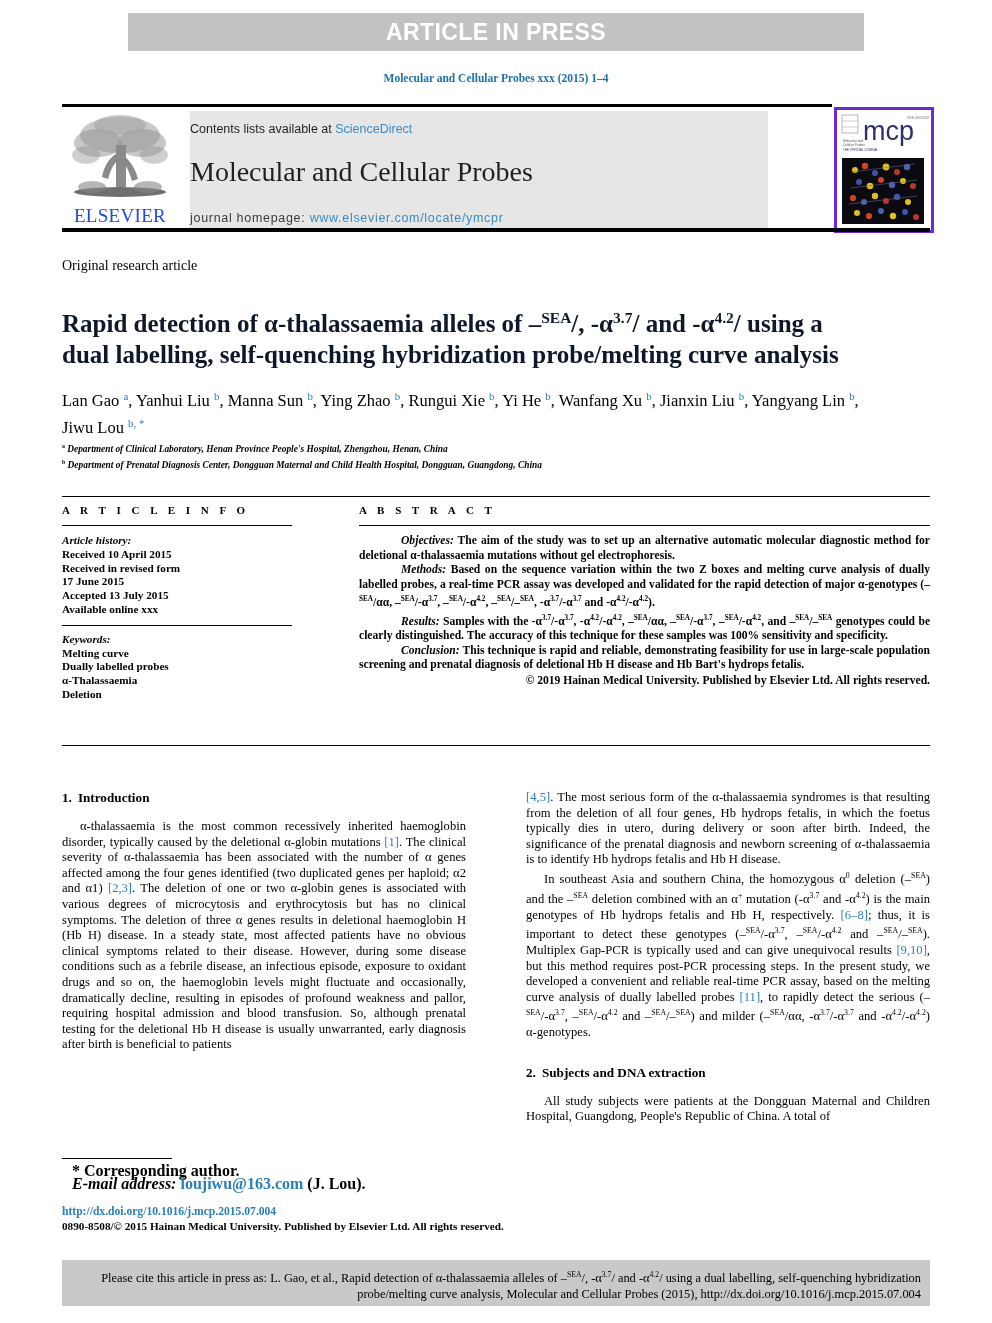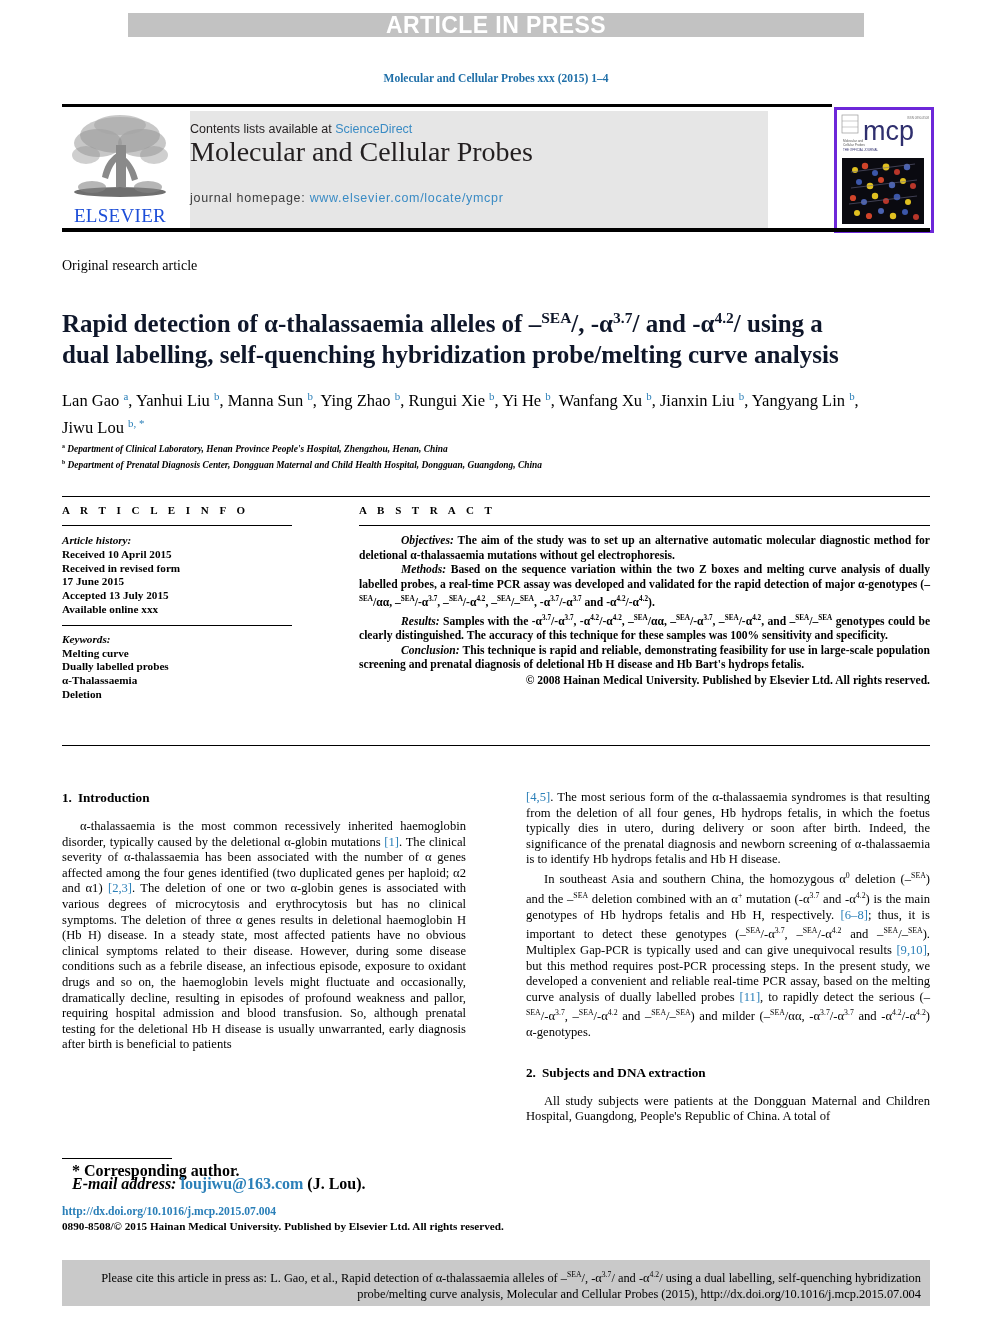--- a/index.html
+++ b/index.html
@@ -21,21 +21,21 @@
     height: 1323px;
     box-sizing: border-box;
   }
 
   
   .aip-banner {
     position: absolute;
     left: 128px;
     top: 13px;
     width: 736px;
-    height: 24px;
+    height: 38px;
     background: #c2c2c2;
     display: flex;
     align-items: center;
     justify-content: center;
   }
   .aip-banner span {
     font-family: "Liberation Sans", sans-serif;
     font-weight: bold;
     font-size: 23px;
     letter-spacing: 0.4px;
@@ -109,20 +109,21 @@
   .contents-line {
     margin-top: 11px;
     font-family: "Liberation Sans", sans-serif;
     font-size: 12.5px;
     color: #231f20;
   }
   .contents-line .sd {
     color: #3a8bc4;
   }
   .journal-title {
+    margin-top: 20px;
     font-family: "Liberation Serif", serif;
     font-size: 28px;
     color: #231f20;
   }
   .homepage-line {
     margin-top: 23px;
     font-family: "Liberation Sans", sans-serif;
     font-size: 12.5px;
     letter-spacing: 0.7px;
     color: #3c3c3c;
@@ -490,21 +491,21 @@
     </div>
 
     <div class="col-abstract">
       <div class="sec-label">A B S T R A C T</div>
       <div class="hr-thin"></div>
       <div class="abs-body">
         <p><span class="lead">Objectives:</span><span> The aim of the study was to set up an alternative automatic molecular diagnostic method for deletional α-thalassaemia mutations without gel electrophoresis.</span></p>
         <p><span class="lead">Methods:</span><span> Based on the sequence variation within the two Z boxes and melting curve analysis of dually labelled probes, a real-time PCR assay was developed and validated for the rapid detection of major α-genotypes (–<sup>SEA</sup>/αα, –<sup>SEA</sup>/-α<sup>3.7</sup>, –<sup>SEA</sup>/-α<sup>4.2</sup>, –<sup>SEA</sup>/–<sup>SEA</sup>, -α<sup>3.7</sup>/-α<sup>3.7</sup> and -α<sup>4.2</sup>/-α<sup>4.2</sup>).</span></p>
         <p><span class="lead">Results:</span><span> Samples with the -α<sup>3.7</sup>/-α<sup>3.7</sup>, -α<sup>4.2</sup>/-α<sup>4.2</sup>, –<sup>SEA</sup>/αα, –<sup>SEA</sup>/-α<sup>3.7</sup>, –<sup>SEA</sup>/-α<sup>4.2</sup>, and –<sup>SEA</sup>/–<sup>SEA</sup> genotypes could be clearly distinguished. The accuracy of this technique for these samples was 100% sensitivity and specificity.</span></p>
         <p><span class="lead">Conclusion:</span><span> This technique is rapid and reliable, demonstrating feasibility for use in large-scale population screening and prenatal diagnosis of deletional Hb H disease and Hb Bart's hydrops fetalis.</span></p>
-        <div class="abs-copyright">© 2008 Hainan Medical University. Published by Elsevier Ltd. All rights reserved.</div>
+        <div class="abs-copyright">© 2019 Hainan Medical University. Published by Elsevier Ltd. All rights reserved.</div>
       </div>
     </div>
 
     <div class="ia-rule bottom"></div>
   </div>
 
   <div class="body-cols">
     <div class="col left">
       <div class="sec-head">
         <span class="num">1.</span><span>Introduction</span>

